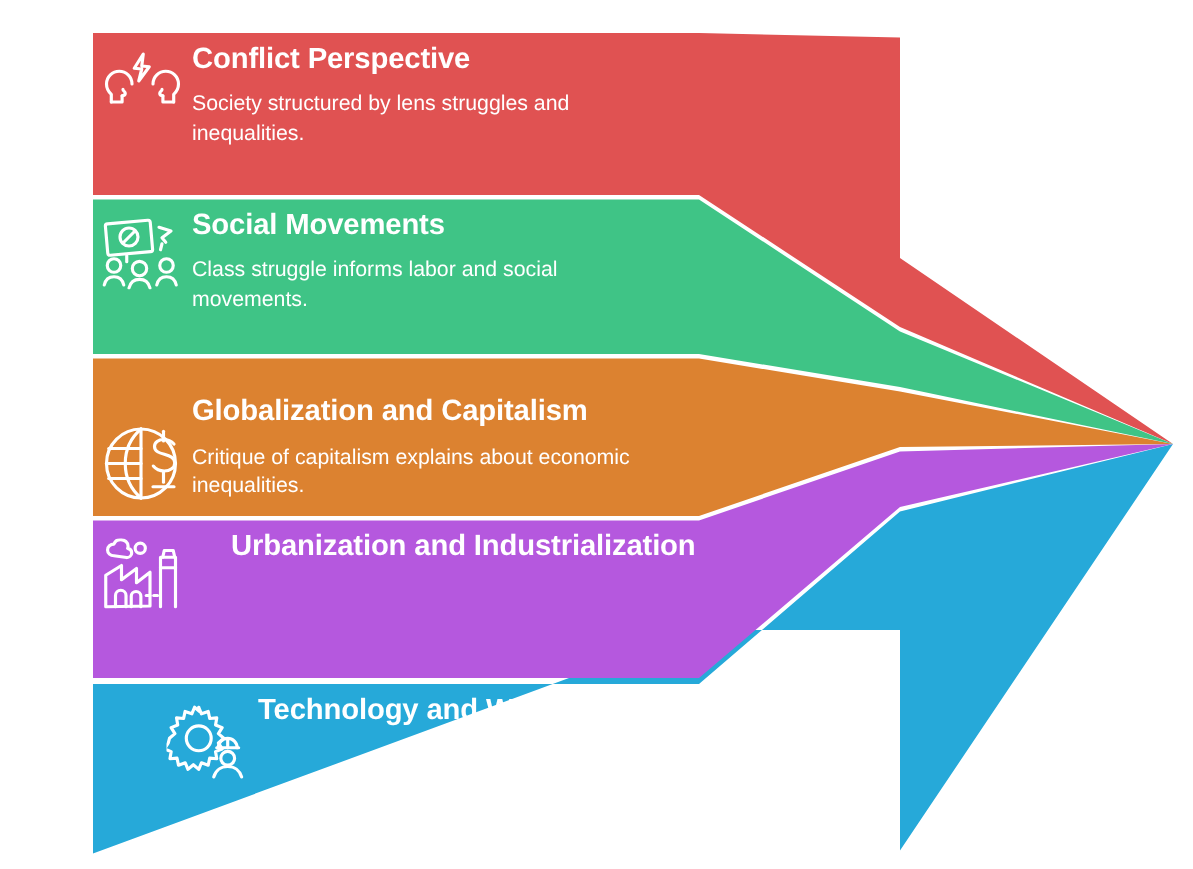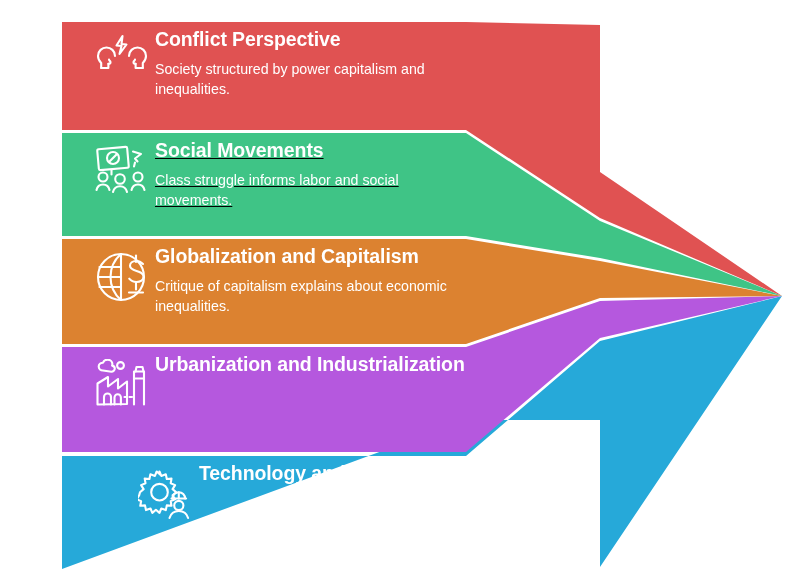--- a/index.html
+++ b/index.html
@@ -25,21 +25,20 @@
     left: 0;
     width: 795px;
     height: 579px;
   }
   .row {
     position: absolute;
     left: 62px;
     display: flex;
     align-items: flex-start;
     box-sizing: border-box;
-    margin-left: 27px;
   }
   .row-icon {
     width: 66px;
     min-width: 66px;
     display: flex;
     align-items: center;
     justify-content: center;
     padding-top: 12px;
   }
   .row-icon svg {
@@ -58,23 +57,23 @@
   }
   .row-desc {
     color: #ffffff;
     font-size: 14.2px;
     font-weight: normal;
     line-height: 1.38;
     margin-top: 9px;
     max-width: 300px;
   }
   .r0 { top: 22px;  height: 110px; }
-  .r1 { top: 133px; height: 76px; text-decoration: underline; }
-  .r2 { top: 239px; height: 110px; }
-  .r3 { top: 347px; height: 108px; }
+  .r1 { top: 133px; height: 76px; }
+  .r2 { top: 225px; height: 110px; align-items: flex-end; }
+  .r3 { top: 347px; height: 108px; gap: 26px; }
   .r4 { top: 456px; height: 113px; padding-left: 44px; }
 </style>
 </head>
 <body style="background: rgb(255, 255, 255);">
 
 <div id="infographic">
 
   <svg id="bands-svg" viewBox="0 0 795 579">
 
     <path id="band4" d="M62,456 L466,456 L600,341 L782,296 L600,567 L600,420 L466,420 L62,569 Z" fill="#26A9D9"></path>
@@ -95,21 +94,21 @@
         <path d="M20 22c0-5-4-8.5-8.5-8.5S3 17 3 22c0 3.2 1.6 5.4 3.2 6.9V34"></path>
         <path d="M6.2 34h7.2v-4.2"></path>
         <path d="M13.4 29.8c1.3 0 2.1-.7 2.1-1.6 0-1.1-1.5-1.6-1.5-2.6"></path>
         <path d="M34 22c0-5 4-8.5 8.5-8.5S51 17 51 22c0 3.2-1.6 5.4-3.2 6.9V34"></path>
         <path d="M47.8 34h-7.2v-4.2"></path>
         <path d="M40.6 29.8c-1.3 0-2.1-.7-2.1-1.6 0-1.1 1.5-1.6 1.5-2.6"></path>
       </svg>
     </div>
     <div class="row-text">
       <div class="row-title">Conflict Perspective</div>
-      <div class="row-desc">Society structured by power capitalism and inequalities.</div>
+      <div class="row-desc">Society structured by lens struggles and inequalities.</div>
     </div>
   </div>
 
   <div class="row r1">
     <div class="row-icon">
       <svg width="56" height="48" viewBox="0 0 56 48" fill="none" stroke="#ffffff" stroke-width="2.1" stroke-linecap="round" stroke-linejoin="round">
         <rect x="4" y="3" width="30" height="21" rx="1.5" transform="rotate(-5 19 13.5)"></rect>
         <circle cx="19" cy="13" r="6"></circle>
         <line x1="15" y1="17" x2="23" y2="9"></line>
         <path d="M17.5 25.5v4"></path>

